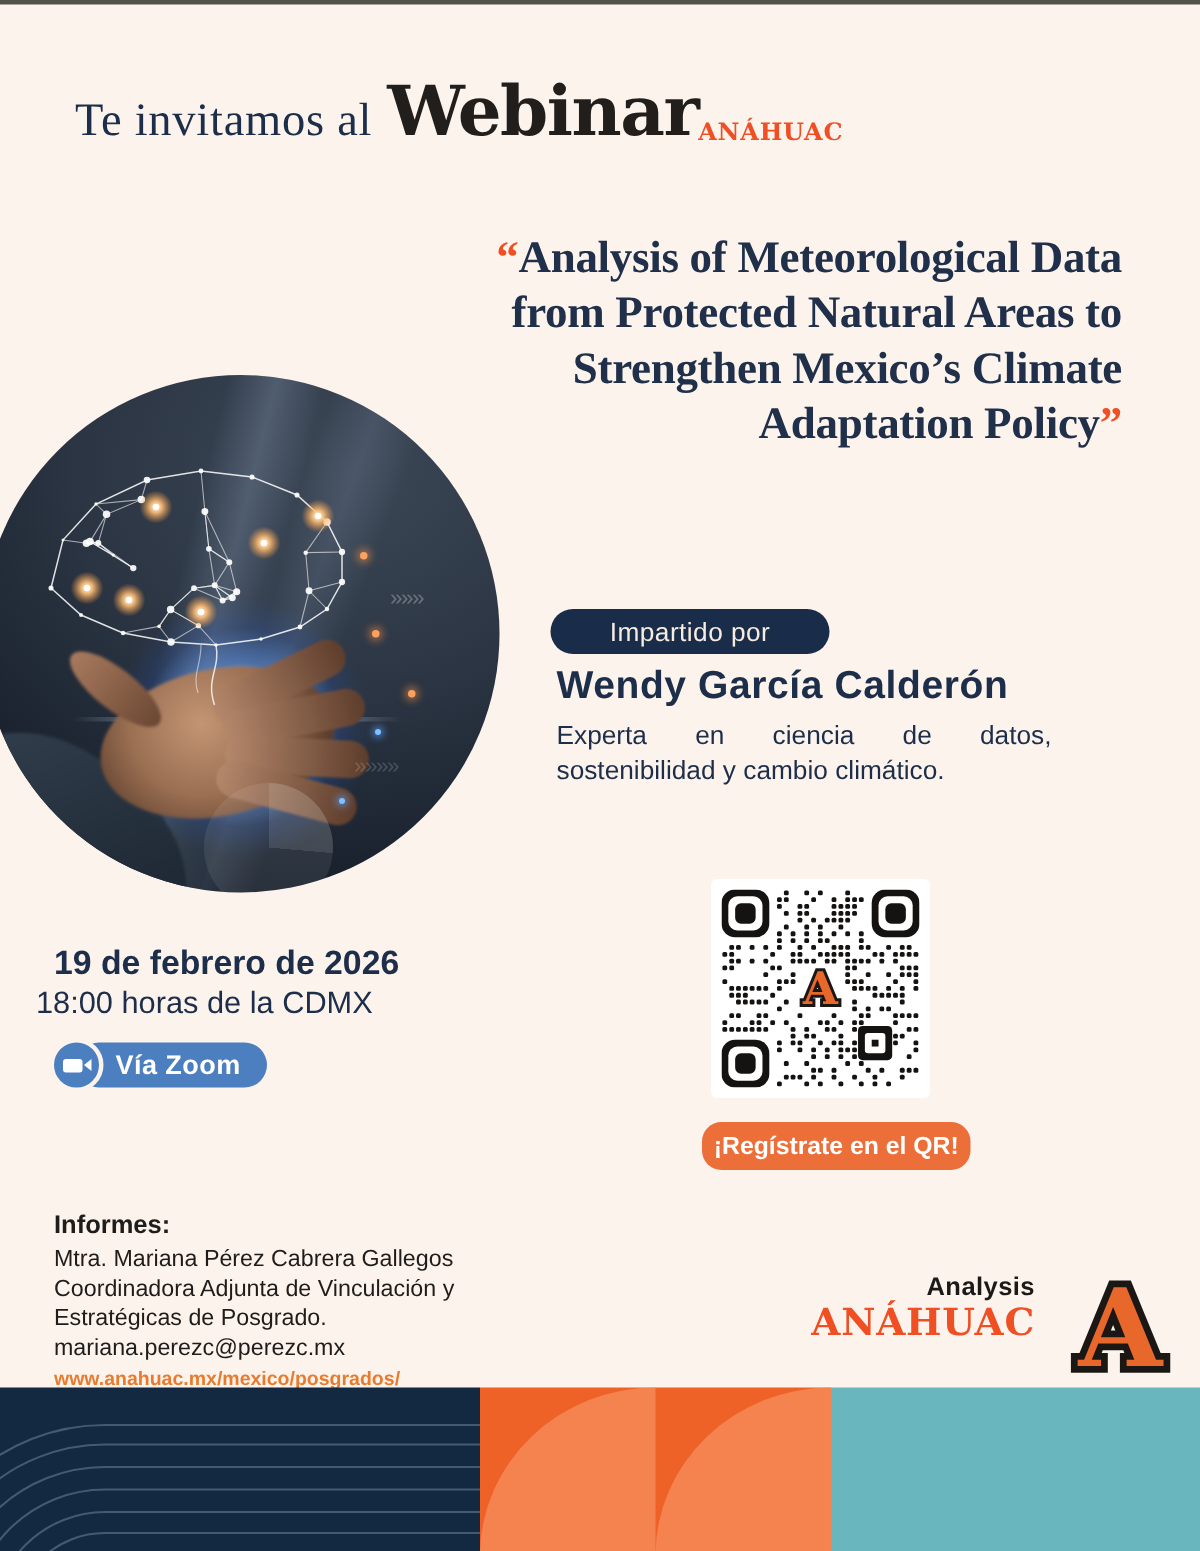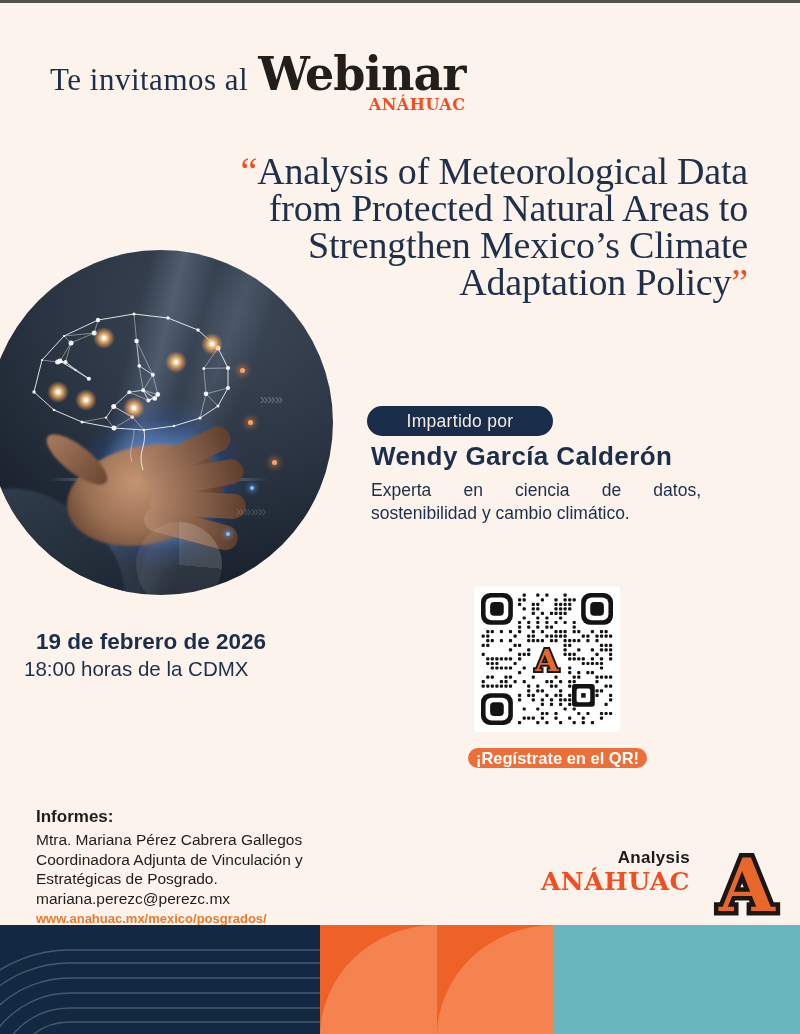--- a/index.html
+++ b/index.html
@@ -3,27 +3,27 @@
 <meta charset="utf-8">
 <style>
   * { margin:0; padding:0; box-sizing:border-box; }
   html,body { width:800px; }
   body { font-family:"Liberation Sans", sans-serif; }
   .poster { position:relative; width:800px; height:1034px; background:var(--bg,#fcf3ec); overflow:hidden; border-top:3px solid var(--top_line,#53534c); }
 
   
   .header { position:absolute; left:50px; top:48px; display:flex; align-items:baseline; gap:10px; }
   .invite { font-family:"Liberation Serif", serif; font-size:31px; color:var(--text_navy); letter-spacing:.5px; }
-  .webinar-wrap { display:flex; flex-direction:column; align-items:flex-end; }
+  .webinar-wrap { display:flex; flex-direction:row; align-items:flex-end; }
   .webinar { font-family:"DejaVu Serif", serif; font-weight:700; font-size:46px; line-height:46px; color:var(--heading_black); letter-spacing:-1px; }
   .brand-small { font-family:"DejaVu Serif", serif; font-weight:700; font-size:16px; color:var(--brand_orange); letter-spacing:.5px; margin-top:-2px; }
 
   
   .title { position:absolute; top:150px; right:52px; width:600px; text-align:right;
-           font-family:"Liberation Serif", serif; font-weight:400; font-size:38px; line-height:37px;
+           font-family:"Liberation Serif", serif; font-weight:700; font-size:30px; line-height:37px;
            color:var(--title_navy); letter-spacing:-.2px; }
   .title .q { color:var(--brand_orange); }
 
   
   .photo { position:absolute; left:-12px; top:247px; width:345px; height:345px; border-radius:50%; overflow:hidden;
            background: radial-gradient(140% 120% at 70% 18%, #3d4857 0%, #2a3442 38%, #151d28 72%, #0c131c 100%); }
   .streak { position:absolute; width:64px; height:420px; top:-60px; background:linear-gradient(90deg, transparent, rgba(135,155,180,.32), transparent); }
   .s1 { left:128px; transform:rotate(14deg); }
   .s2 { left:186px; transform:rotate(20deg); opacity:.6; }
   .skin { position:absolute; border-radius:50%; filter:blur(1px); }
@@ -60,21 +60,21 @@
   .cam-circle { width:36px; height:36px; border-radius:50%; background:var(--zoom_blue); border:3px solid var(--bg,#fcf3ec);
                 display:flex; align-items:center; justify-content:center; position:relative; z-index:2; }
   .cam-body { width:13px; height:9px; background:#fff; border-radius:2px; }
   .cam-lens { width:0; height:0; border-top:4px solid transparent; border-bottom:4px solid transparent; border-right:5px solid #fff; margin-left:1px; }
   .zoom-pill { height:30px; margin-left:-18px; padding:0 18px 0 26px; border-radius:15px; background:var(--zoom_blue);
                color:#fff; font-weight:700; font-size:18px; display:flex; align-items:center; letter-spacing:.3px; }
 
   
   .qr-card { position:absolute; left:474px; top:583px; width:146px; height:146px; background:#fff; border-radius:4px;
              display:flex; align-items:center; justify-content:center; }
-  .reg-btn { position:absolute; left:468px; top:745px; width:179px; height:20px; border-radius:13px; border:none;
+  .reg-btn { position:absolute; left:468px; top:745px; width:179px; height:32px; border-radius:13px; border:none;
              background:var(--button_orange); color:#fff; font-family:"Liberation Sans",sans-serif; font-weight:700; font-size:16.5px;
              display:flex; align-items:center; justify-content:center; cursor:pointer; }
 
   
   .contact { position:absolute; left:36px; top:804px; color:#1f1d1b; }
   .contact-head { font-size:17px; font-weight:700; margin-bottom:3px; }
   .contact-line { font-size:15.5px; line-height:19.5px; }
   .contact-url { font-size:13px; line-height:21px; font-weight:700; color:var(--url_orange); text-decoration:none; display:inline-block; }
 
   
@@ -253,20 +253,27 @@
         <path d="M118,130 C118,144 112,150 116,162" fill="none" stroke="rgba(255,255,255,.5)" stroke-width=".8"></path>
       </svg>
   </div>
 
   <div class="badge">Impartido por</div>
   <div class="speaker-name">Wendy García Calderón</div>
   <div class="speaker-desc">Experta en ciencia de datos, sostenibilidad y cambio climático.</div>
 
   <div class="ev-date">19 de febrero de 2026</div>
   <div class="ev-time">18:00 horas de la CDMX</div>
+  <div class="zoom-row">
+    <span class="cam-circle">
+      <span class="cam-body"></span>
+      <span class="cam-lens"></span>
+    </span>
+    <span class="zoom-pill">Vía Zoom</span>
+  </div>
 
   <div class="qr-card">
     <svg id="qrSvg" width="132" height="132" viewBox="0 0 132 132">
         <rect x="41.6" y="0.6" width="3.2" height="3.2" rx="1" fill="#151311"></rect>
         <rect x="55.2" y="0.6" width="3.2" height="3.2" rx="1" fill="#151311"></rect>
         <rect x="64.3" y="0.6" width="3.2" height="3.2" rx="1" fill="#151311"></rect>
         <rect x="82.5" y="0.6" width="3.2" height="3.2" rx="1" fill="#151311"></rect>
         <rect x="37.0" y="5.2" width="3.2" height="3.2" rx="1" fill="#151311"></rect>
         <rect x="41.6" y="5.2" width="3.2" height="3.2" rx="1" fill="#151311"></rect>
         <rect x="59.8" y="5.2" width="3.2" height="3.2" rx="1" fill="#151311"></rect>

